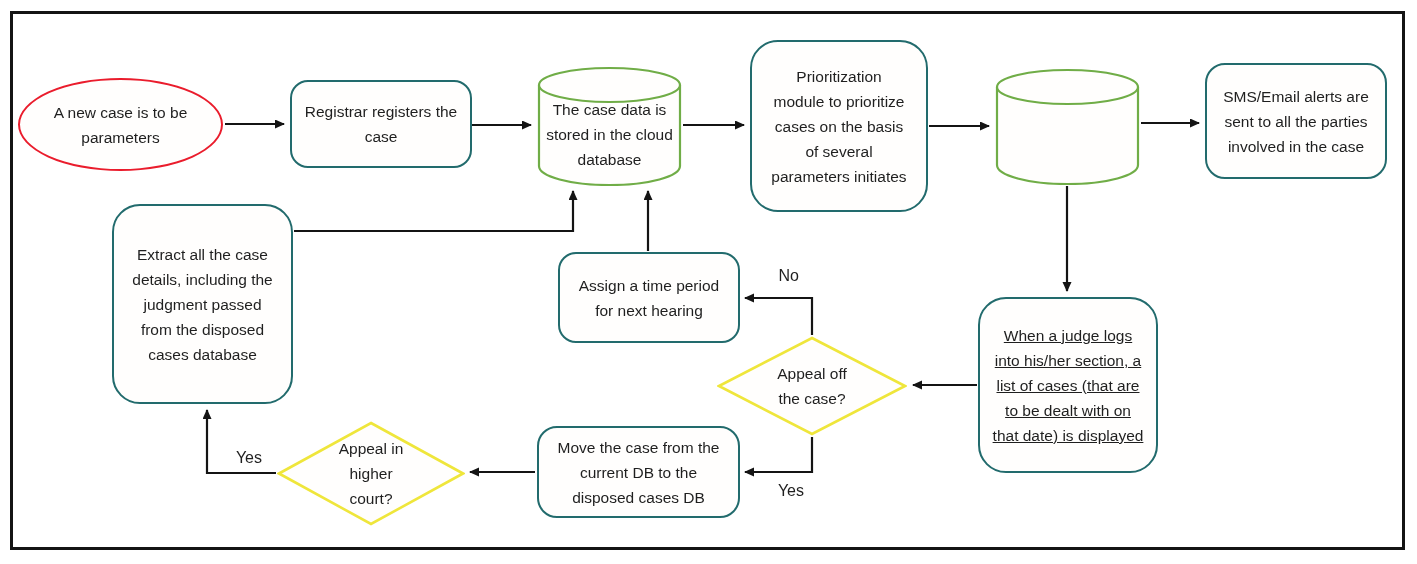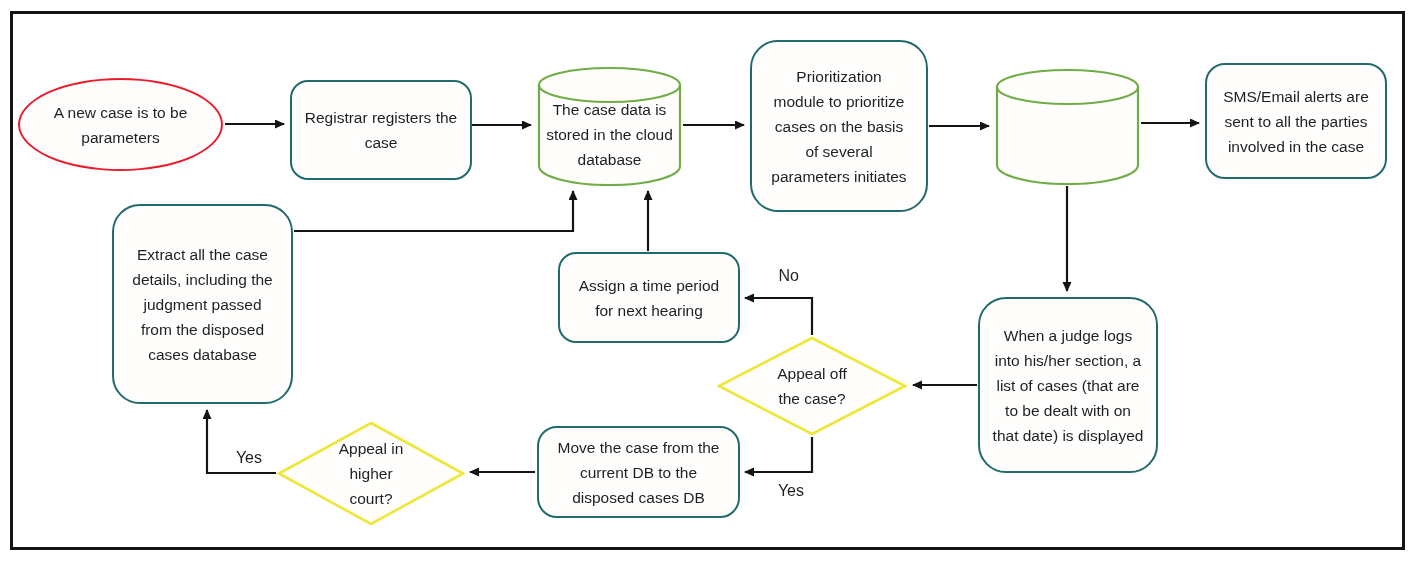--- a/index.html
+++ b/index.html
@@ -60,21 +60,21 @@
       <path d="M535 472 L470 472" marker-end="url(#ah)"></path>
       <path d="M276 473 L207 473 L207 410" marker-end="url(#ah)"></path>
       <path d="M294 231 L573 231 L573 191" marker-end="url(#ah)"></path>
     </g>
   </svg>
 
   <div class="node ellipse-node" style="left:18px;top:78px;width:205px;height:93px;">
     <span class="lbl" style="max-width:150px;">A new case is to be parameters</span>
   </div>
 
-  <div class="node rounded" style="left:290px;top:80px;width:182px;height:100px;border-radius:18px;">
+  <div class="node rounded" style="left:290px;top:80px;width:182px;height:88px;border-radius:18px;">
     <span class="lbl">Registrar registers the case</span>
   </div>
 
   <div class="node cyl" style="left:537px;top:66px;width:145px;height:120px;">
     <svg width="145" height="120" viewBox="0 0 145 120">
       <path d="M2 19 L2 100 C2 110.5 33.5 119 72.5 119 C111.5 119 143 110.5 143 100 L143 19" fill="#fffefd" stroke="#70ad47" stroke-width="2.2"></path>
       <ellipse cx="72.5" cy="19" rx="70.5" ry="17" fill="#fffefd" stroke="#70ad47" stroke-width="2.2"></ellipse>
     </svg>
     <span class="lbl" style="max-width:128px;">The case data is stored in the cloud database</span>
   </div>
@@ -87,21 +87,21 @@
     <svg width="145" height="117" viewBox="0 0 145 117">
       <path d="M2 19 L2 97 C2 107.5 33.5 116 72.5 116 C111.5 116 143 107.5 143 97 L143 19" fill="#fffefd" stroke="#70ad47" stroke-width="2.2"></path>
       <ellipse cx="72.5" cy="19" rx="70.5" ry="17" fill="#fffefd" stroke="#70ad47" stroke-width="2.2"></ellipse>
     </svg>
   </div>
 
   <div class="node rounded" style="left:1205px;top:63px;width:182px;height:116px;">
     <span class="lbl">SMS/Email alerts are sent to all the parties involved in the case</span>
   </div>
 
-  <div class="node rounded big-radius" style="left:978px;top:297px;width:180px;height:176px;">
+  <div class="node rounded big-radius" style="left:978px;top:297px;width:180px;height:176px;text-decoration:underline;">
     <span class="lbl" style="max-width:152px;">When a judge logs into his/her section, a list of cases (that are to be dealt with on that date) is displayed</span>
   </div>
 
   <div class="node diamond" style="left:717px;top:336px;width:190px;height:100px;">
     <svg width="190" height="100" viewBox="0 0 190 100">
       <polygon points="95,2 188,50 95,98 2,50" fill="#fffefd" stroke="#efe63b" stroke-width="2.6"></polygon>
     </svg>
     <span class="lbl" style="max-width:84px;">Appeal off the case?</span>
   </div>
 

